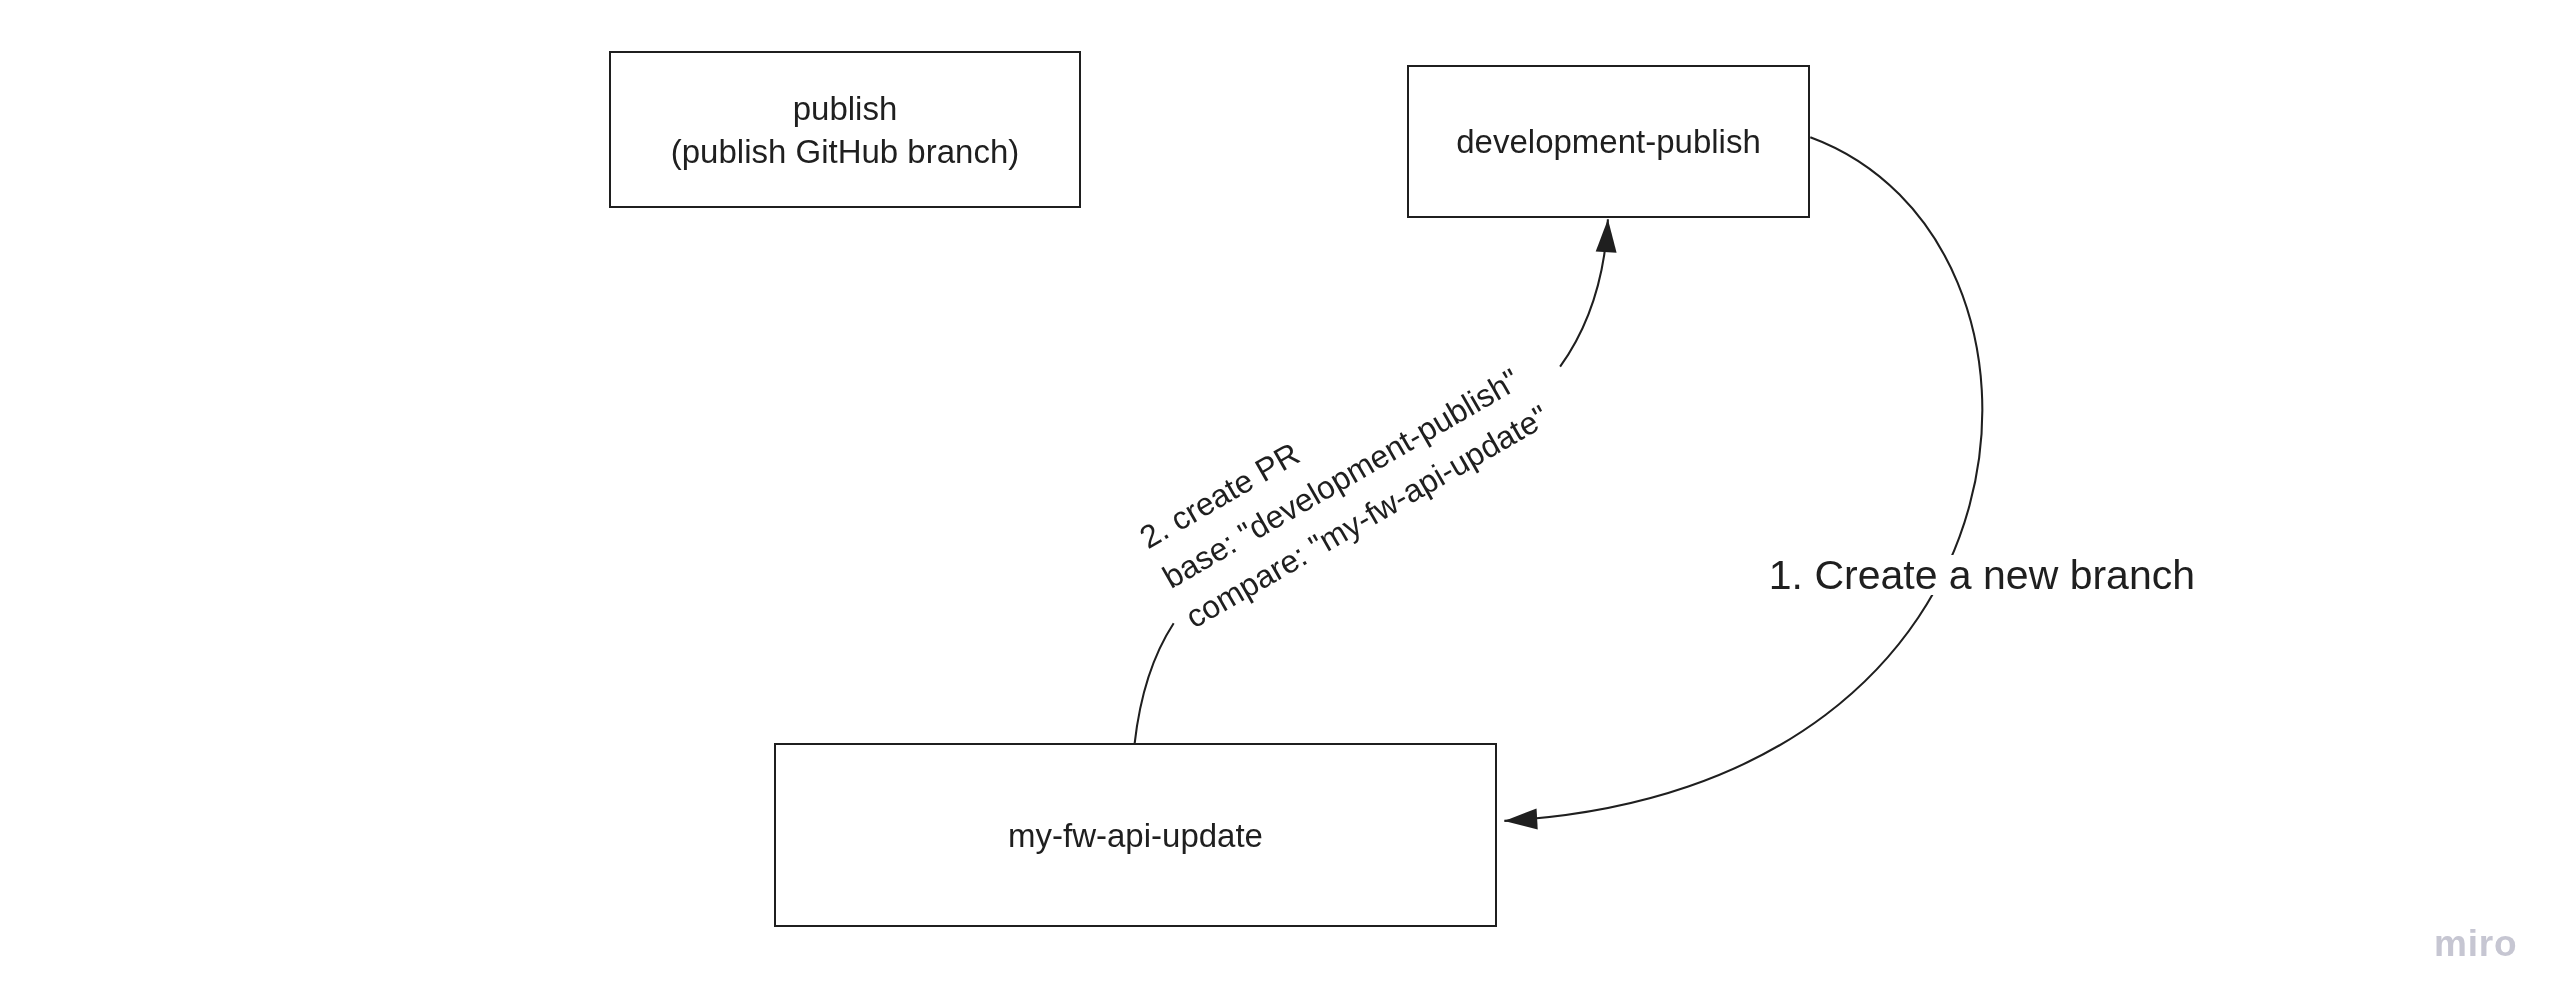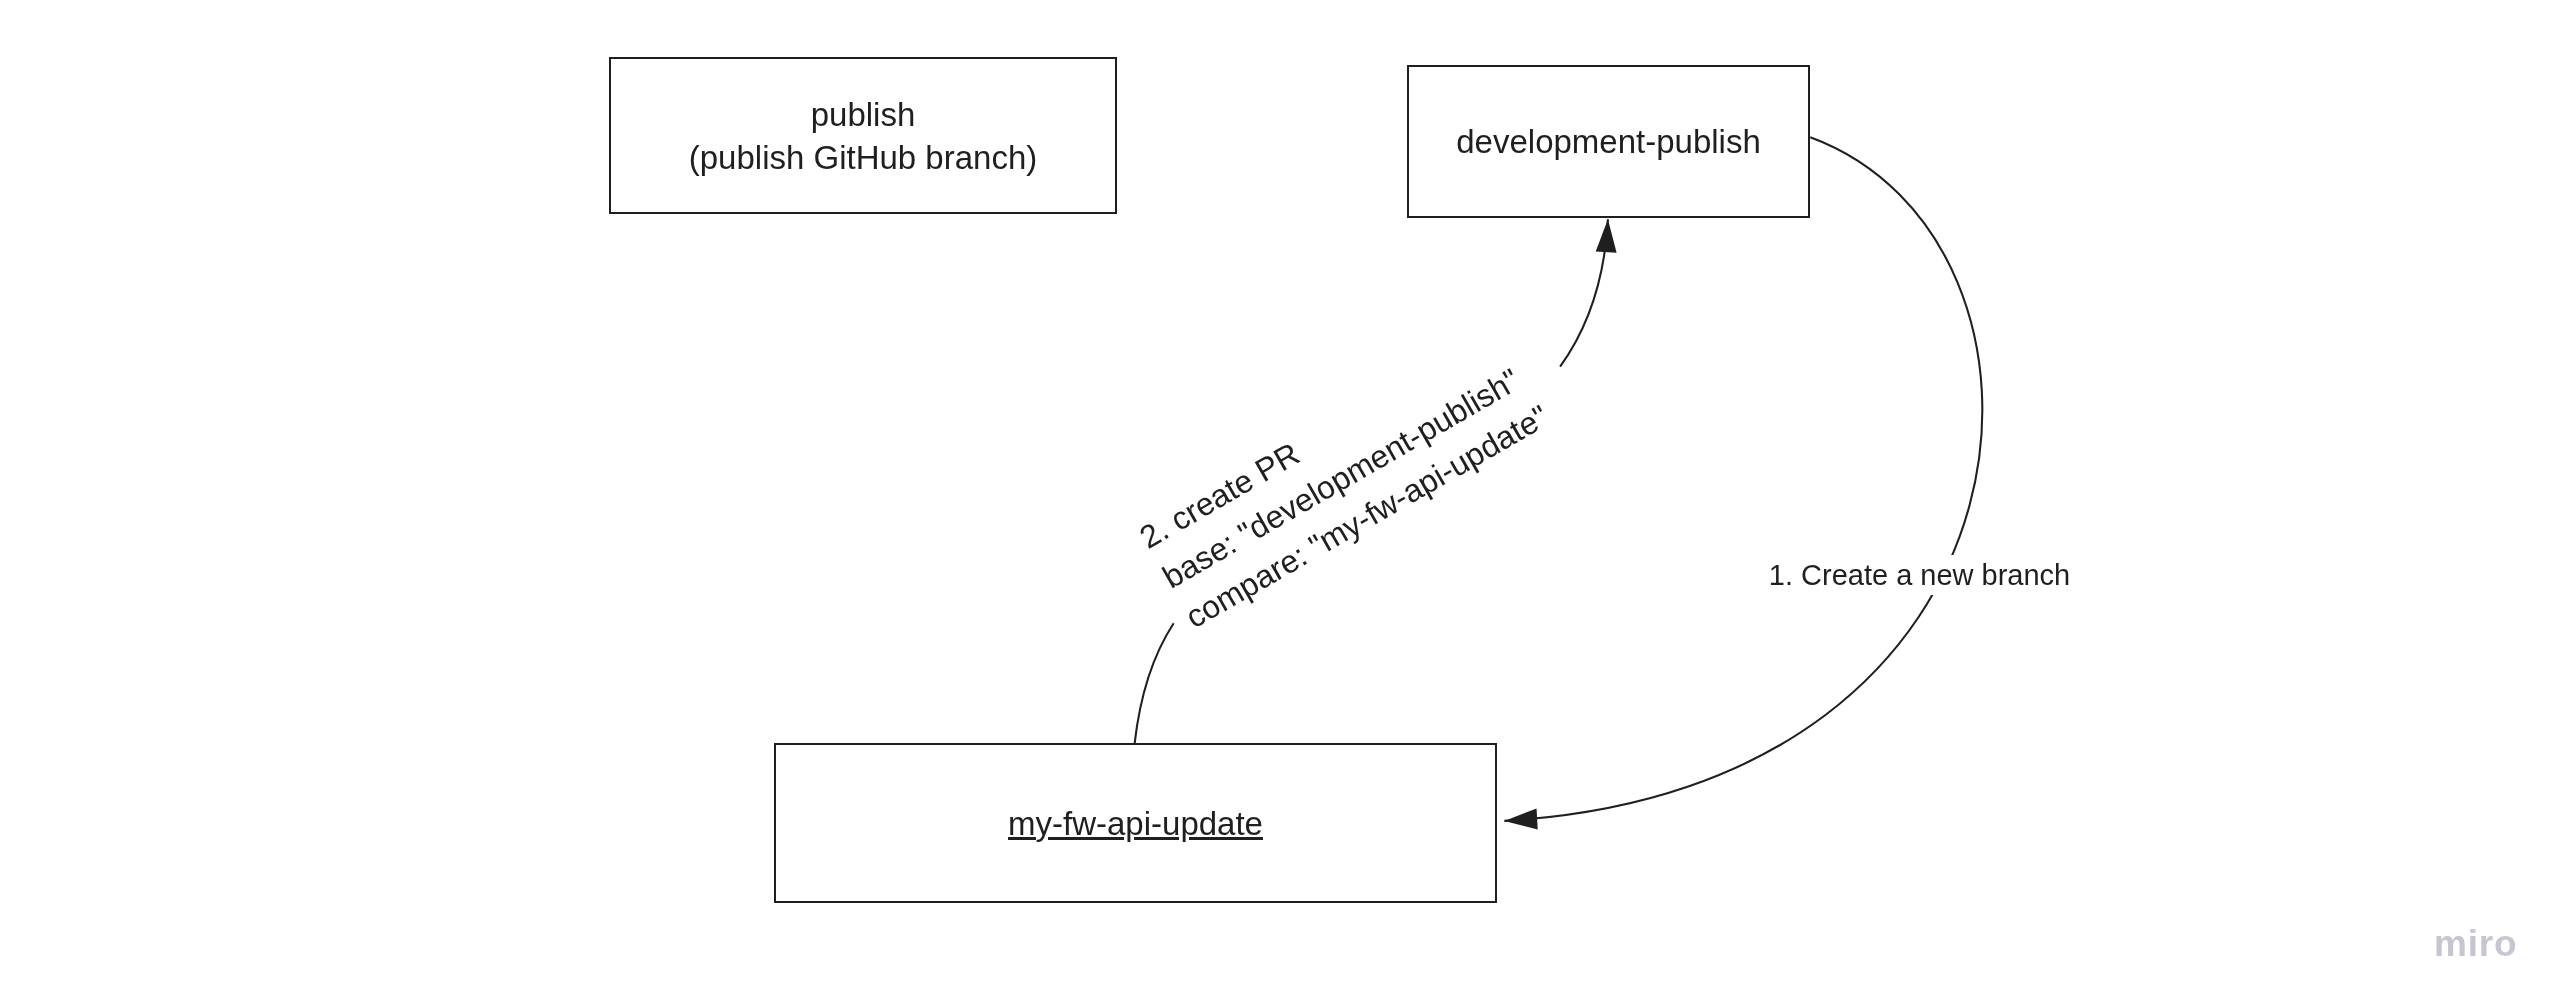--- a/index.html
+++ b/index.html
@@ -39,30 +39,30 @@
     background: var(--background);
     display: flex;
     flex-direction: column;
     align-items: center;
     justify-content: center;
     text-align: center;
     color: var(--text);
     font-size: 33px;
     line-height: 43px;
   }
-  .node-publish        { left: 609px;  top: 57px;  width: 508px; height: 157px; }
+  .node-publish        { left: 609px;  top: 51px;  width: 472px; height: 157px; }
   .node-dev-publish    { left: 1407px; top: 57px;  width: 403px; height: 153px; margin-top: 8px; }
-  .node-my-fw          { left: 774px;  top: 743px; width: 723px; height: 160px; text-decoration: underline; }
+  .node-my-fw          { left: 774px;  top: 743px; width: 723px; height: 184px; }
   .edge-label-branch {
     position: absolute;
     left: 1764px;
     top: 555px;
     background: var(--background);
     color: var(--text);
-    font-size: 29px;
+    font-size: 41px;
     line-height: 40px;
     padding: 0 4.8px;
     white-space: nowrap;
   }
   .edge-label-pr {
     position: absolute;
     left: 1131px;
     top: 520px;
     transform: rotate(-30deg);
     transform-origin: 0 0;

